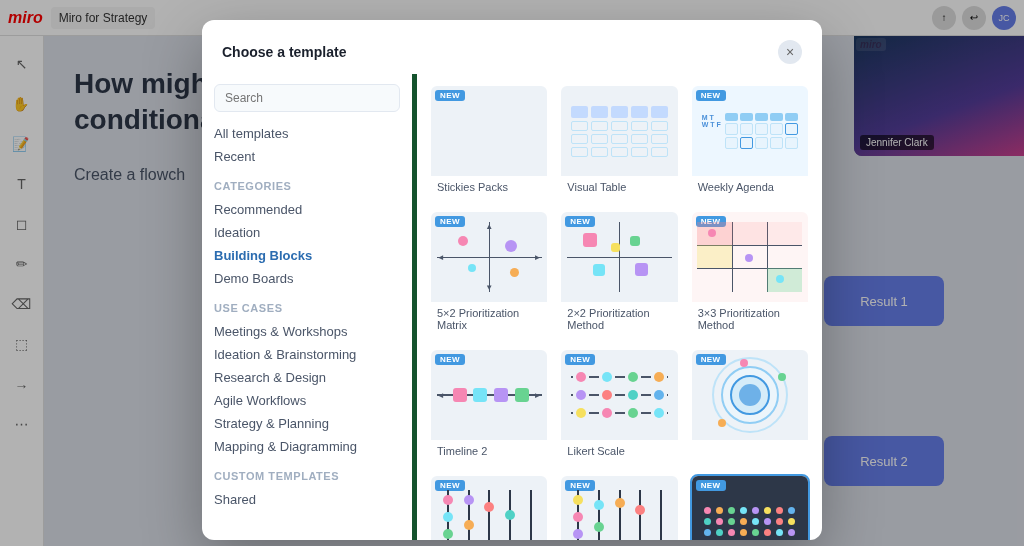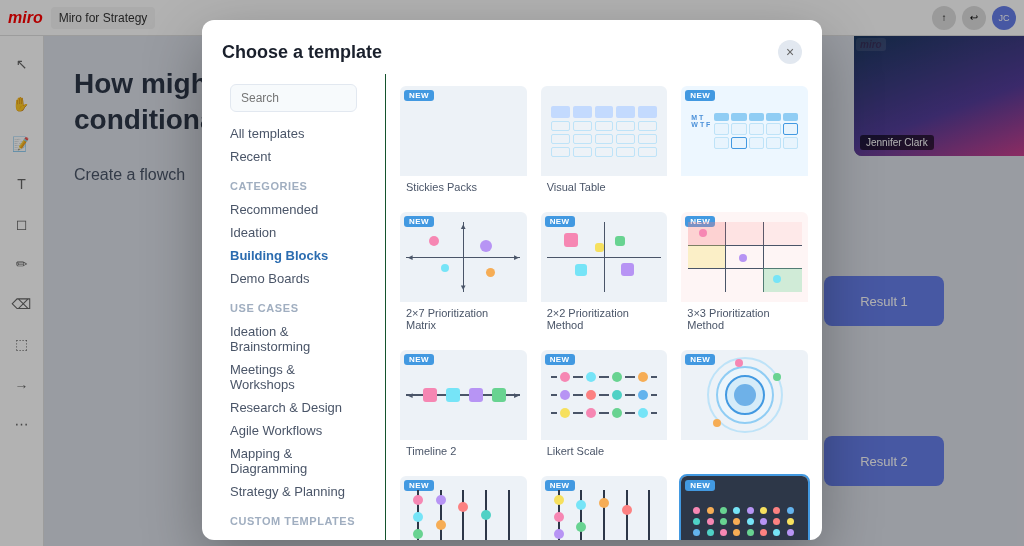--- a/index.html
+++ b/index.html
@@ -205,21 +205,21 @@
       overflow: hidden;
     }
     .modal-header {
       padding: 20px 20px 10px;
       display: flex;
       align-items: center;
       justify-content: space-between;
       flex-shrink: 0;
     }
     .modal-title {
-      font-size: 18px;
+      font-size: 14px;
       font-weight: 700;
       color: #1a202c;
     }
     .modal-close {
       width: 24px; height: 24px;
       border-radius: 50%;
       background: #e2e8f0;
       display: flex; align-items: center; justify-content: center;
       font-size: 14px;
       cursor: pointer;
@@ -227,25 +227,25 @@
     }
 
     .modal-body {
       display: flex;
       flex: 1;
       overflow: hidden;
     }
 
     
     .modal-sidebar {
-      width: 184px;
+      width: 215px;
       flex-shrink: 0;
-      padding: 10px 28px;
+      padding: 10px 12px;
       overflow-y: auto;
-      border-right: 1px solid #14532d;
+      border-right: 5px solid #14532d;
     }
     .search-box {
       width: 100%;
       padding: 6px 10px;
       border: 1px solid #e2e8f0;
       border-radius: 6px;
       font-size: 12px;
       color: #666;
       margin-bottom: 10px;
       background: #f7fafc;
@@ -391,26 +391,26 @@
         <a class="nav-link">All templates</a>
         <a class="nav-link">Recent</a>
 
         <div class="section-label">CATEGORIES</div>
         <a class="nav-link">Recommended</a>
         <a class="nav-link">Ideation</a>
         <a class="nav-link active">Building Blocks</a>
         <a class="nav-link">Demo Boards</a>
 
         <div class="section-label">USE CASES</div>
+        <a class="nav-link">Meetings &amp; Workshops</a>
         <a class="nav-link">Ideation &amp; Brainstorming</a>
-        <a class="nav-link">Meetings &amp; Workshops</a>
         <a class="nav-link">Research &amp; Design</a>
         <a class="nav-link">Agile Workflows</a>
+        <a class="nav-link">Strategy &amp; Planning</a>
         <a class="nav-link">Mapping &amp; Diagramming</a>
-        <a class="nav-link">Strategy &amp; Planning</a>
 
         <div class="section-label">CUSTOM TEMPLATES</div>
         <a class="nav-link">Shared</a>
 
         
 
         
       </div>
 
       <div class="modal-templates">
@@ -497,41 +497,42 @@
                     <div style="height:12px;border:1px solid #bee3f8;border-radius:2px;background:#e8f4fd;"></div>
                   </div>
                   <div style="flex:1;display:flex;flex-direction:column;gap:2px;">
                     <div style="height:8px;background:#90cdf4;border-radius:2px;"></div>
                     <div style="height:12px;border:1px solid #4299e1;border-radius:2px;background:#e8f4fd;"></div>
                     <div style="height:12px;border:1px solid #bee3f8;border-radius:2px;background:#e8f4fd;"></div>
                   </div>
                 </div>
               </div>
             </div>
+            <div class="template-name">Weekly Agenda</div>
           </div>
 
           <div class="template-card">
             <div class="template-thumb">
               <span class="new-badge">NEW</span>
               <div style="position:relative;width:90%;height:70px;margin:10px auto;">
                 <div style="position:absolute;left:50%;top:0;bottom:0;width:1px;background:#4a5568;"></div>
                 <div style="position:absolute;top:50%;left:0;right:0;height:1px;background:#4a5568;"></div>
 
                 <div style="position:absolute;left:0;top:50%;transform:translateY(-50%);font-size:8px;color:#4a5568;">◄</div>
                 <div style="position:absolute;right:0;top:50%;transform:translateY(-50%);font-size:8px;color:#4a5568;">►</div>
                 <div style="position:absolute;left:50%;top:0;transform:translateX(-50%);font-size:8px;color:#4a5568;">▲</div>
                 <div style="position:absolute;left:50%;bottom:0;transform:translateX(-50%);font-size:8px;color:#4a5568;">▼</div>
 
                 <div style="position:absolute;width:10px;height:10px;border-radius:50%;background:#f687b3;left:20%;top:20%;"></div>
                 <div style="position:absolute;width:8px;height:8px;border-radius:50%;background:#76e4f7;left:30%;top:60%;"></div>
                 <div style="position:absolute;width:12px;height:12px;border-radius:50%;background:#b794f4;left:65%;top:25%;"></div>
                 <div style="position:absolute;width:9px;height:9px;border-radius:50%;background:#f6ad55;left:70%;top:65%;"></div>
               </div>
             </div>
-            <div class="template-name">2×7 Prioritization Matrix</div>
+            <div class="template-name">5×2 Prioritization Matrix</div>
           </div>
 
           <div class="template-card">
             <div class="template-thumb">
               <span class="new-badge">NEW</span>
               <div style="position:relative;width:90%;height:70px;margin:10px auto;">
                 <div style="position:absolute;left:50%;top:0;bottom:0;width:1px;background:#4a5568;"></div>
                 <div style="position:absolute;top:50%;left:0;right:0;height:1px;background:#4a5568;"></div>
                 <div style="position:absolute;width:14px;height:14px;border-radius:3px;background:#f687b3;left:15%;top:15%;"></div>
                 <div style="position:absolute;width:12px;height:12px;border-radius:3px;background:#76e4f7;left:25%;top:60%;"></div>

